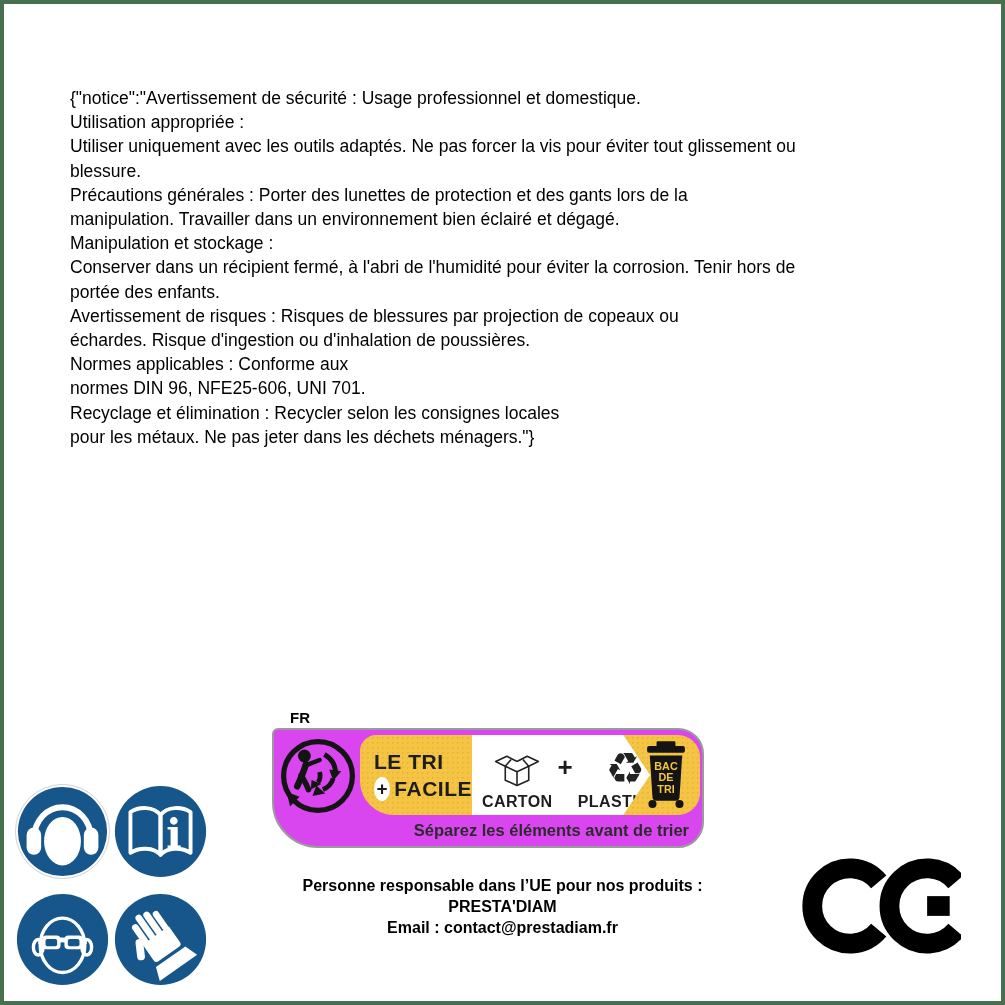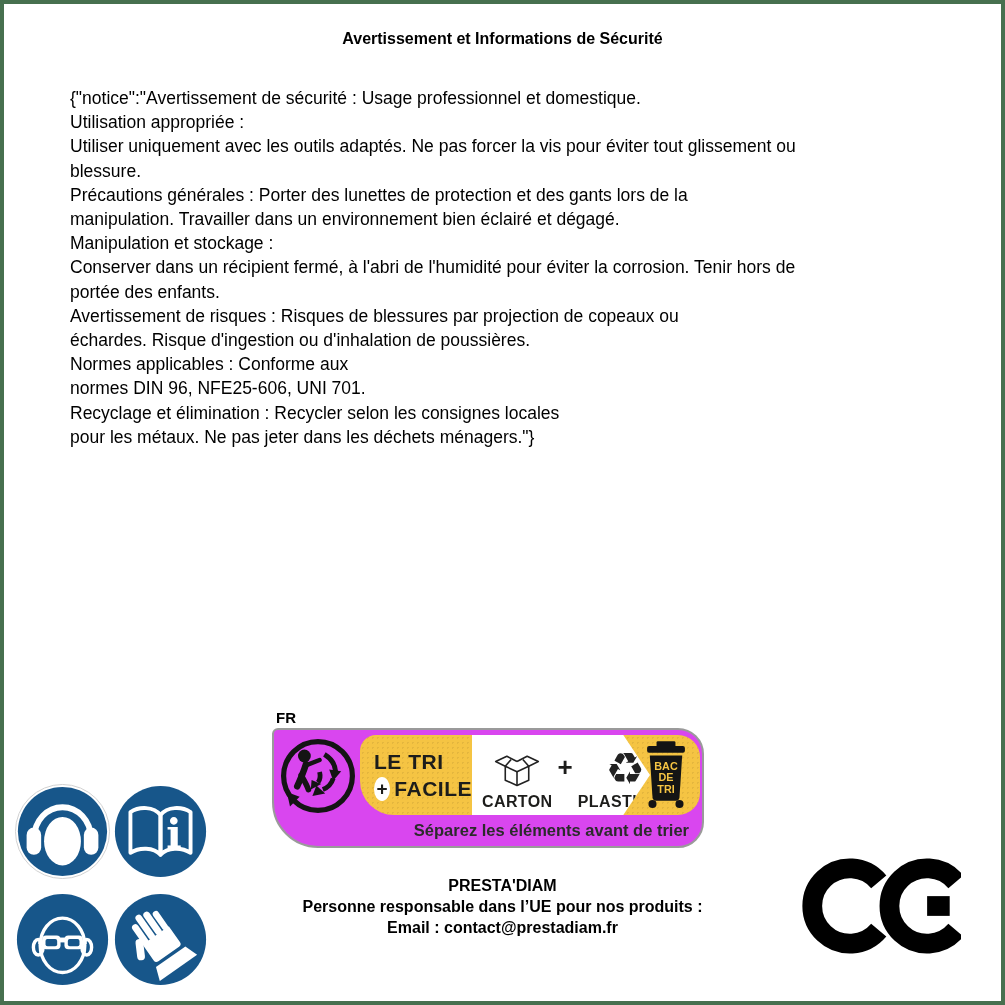--- a/index.html
+++ b/index.html
@@ -24,21 +24,21 @@
   }
   
   .icons {
     position:absolute; left:10px; top:779px;
     display:grid; grid-template-columns:97px 97px; grid-auto-rows:97px;
     gap:11px 1px;
   }
   .icons svg { width:97px; height:97px; display:block; }
   
   .sorting { position:absolute; left:268px; top:705px; }
-  .fr { font-weight:bold; font-size:15px; margin:0 0 2px 4px; }
+  .fr { font-weight:bold; font-size:15px; margin:0 0 2px 18px; }
   .label-box {
     position:relative; width:432px; height:120px;
     background:#d946ef; border:2px solid #9a9a9a;
     border-radius:6px 26px 26px 46px;
   }
   .triman { position:absolute; left:4px; top:6px; width:80px; height:80px; }
   .band {
     position:absolute; left:86px; top:5px; right:2px; height:80px;
     background-color:#F5C443;
     background-image:radial-gradient(rgba(0,0,0,0.07) 1px, rgba(0,0,0,0) 1px);
@@ -81,21 +81,20 @@
     text-align:center; font-weight:bold; font-size:16px; line-height:21px;
   }
   
   .ce { position:absolute; left:797px; top:843px; width:160px; height:118px; }
 </style>
 </head>
 <body>
 
 <div class="page">
 
-  <div class="title">Avertissement et Informations de Sécurité</div>
 
   <div class="notice">{"notice":"Avertissement de sécurité : Usage professionnel et domestique.
 Utilisation appropriée :
 Utiliser uniquement avec les outils adaptés. Ne pas forcer la vis pour éviter tout glissement ou
 blessure.
 Précautions générales : Porter des lunettes de protection et des gants lors de la
 manipulation. Travailler dans un environnement bien éclairé et dégagé.
 Manipulation et stockage :
 Conserver dans un récipient fermé, à l'abri de l'humidité pour éviter la corrosion. Tenir hors de
 portée des enfants.
@@ -218,22 +217,22 @@
           <text x="40" y="47" text-anchor="middle" font-size="16" font-weight="bold" font-family="Liberation Sans, sans-serif" fill="#F5C443">BAC</text>
           <text x="40" y="64" text-anchor="middle" font-size="16" font-weight="bold" font-family="Liberation Sans, sans-serif" fill="#F5C443">DE</text>
           <text x="40" y="81" text-anchor="middle" font-size="16" font-weight="bold" font-family="Liberation Sans, sans-serif" fill="#F5C443">TRI</text>
         </svg>
       </div>
       <div class="band-footer">Séparez les éléments avant de trier</div>
     </div>
   </div>
 
   <div class="resp">
+    <div>Personne responsable dans l’UE pour nos produits :</div>
     <div>PRESTA'DIAM</div>
-    <div>Personne responsable dans l’UE pour nos produits :</div>
     <div>Email : contact@prestadiam.fr</div>
   </div>
 
   <svg class="ce" viewBox="0 0 170 110">
     <g fill="none" stroke="#000" stroke-width="21">
       <path d="M82.6 29.3 A40 40 0 1 0 82.6 80.7"></path>
       <path d="M164.6 29.3 A40 40 0 1 0 164.6 80.7"></path>
       <path d="M134 55 H158"></path>
     </g>
   </svg>

